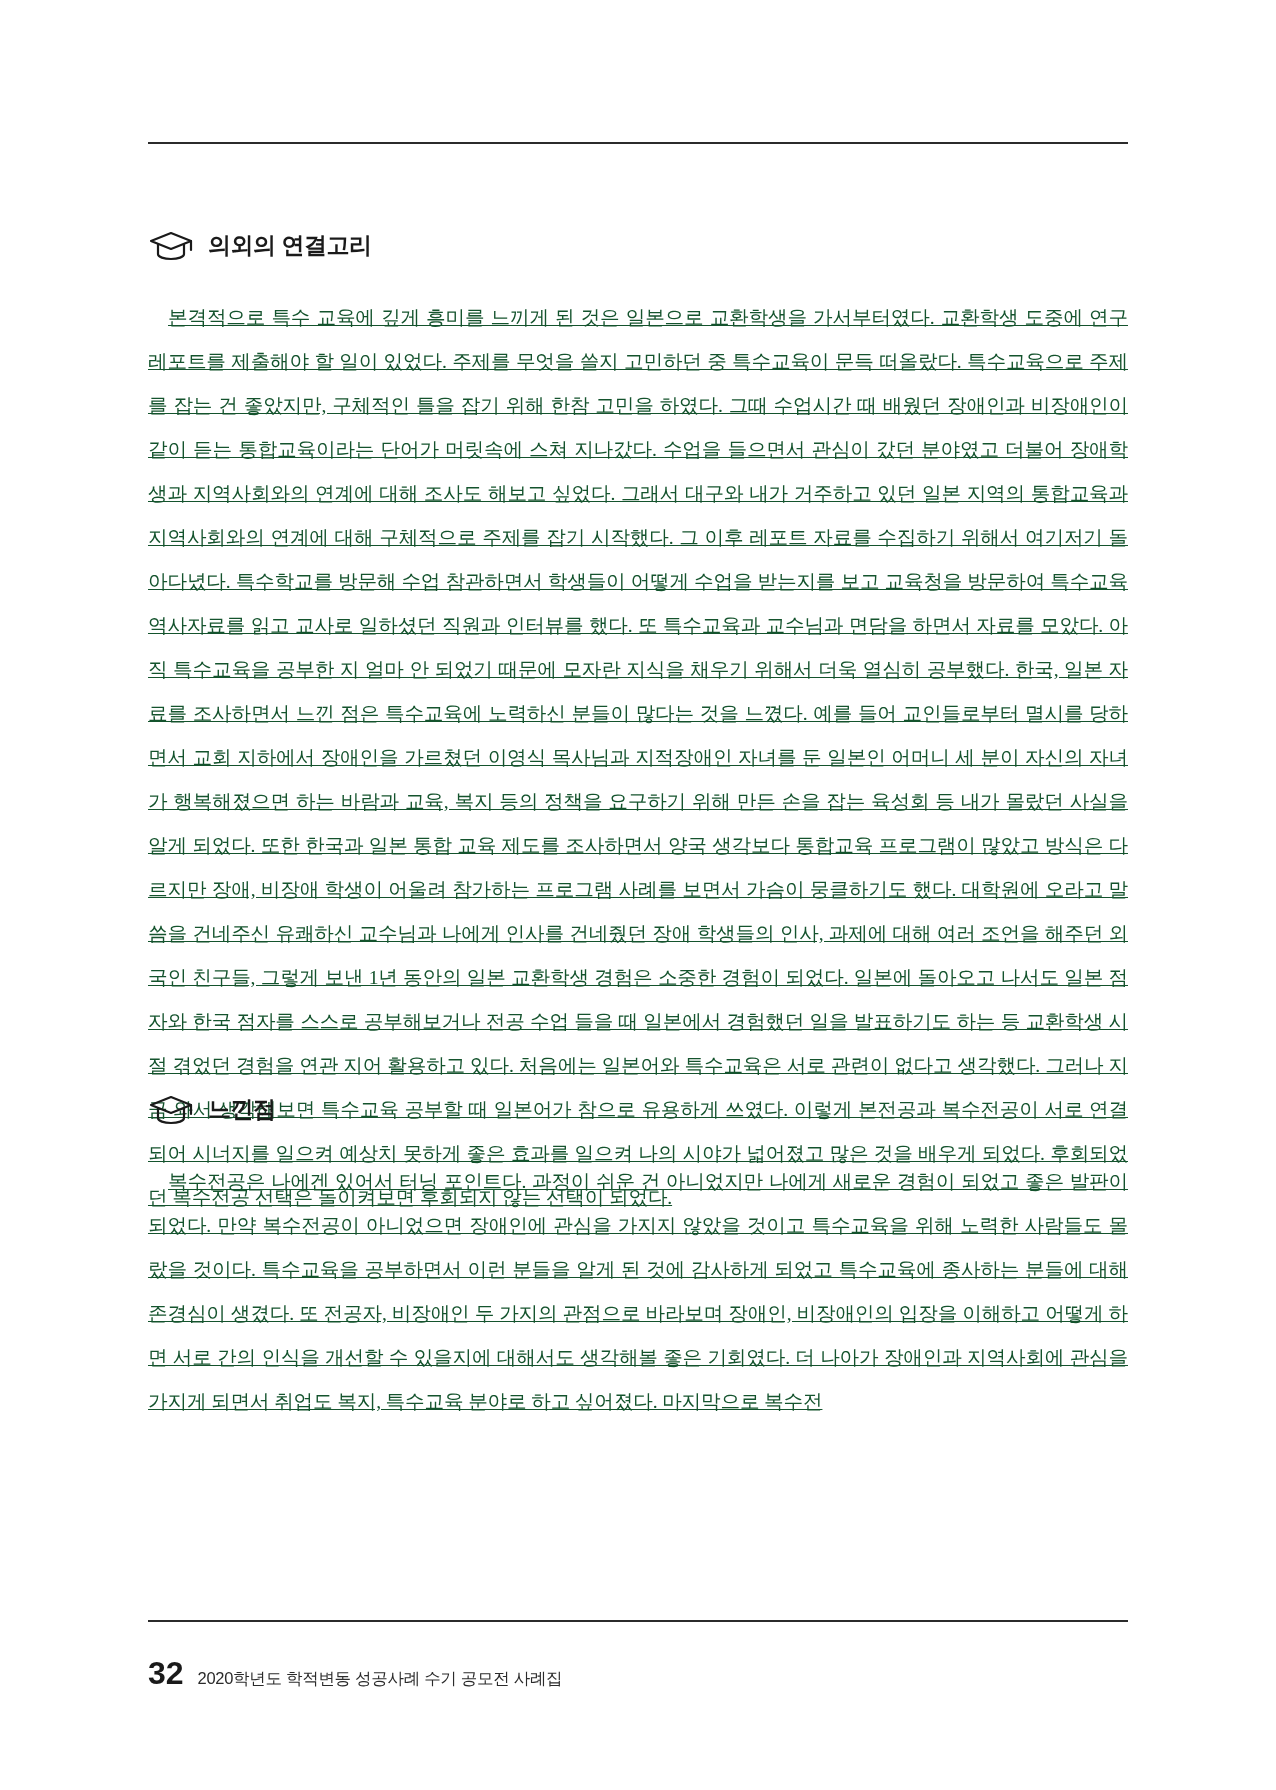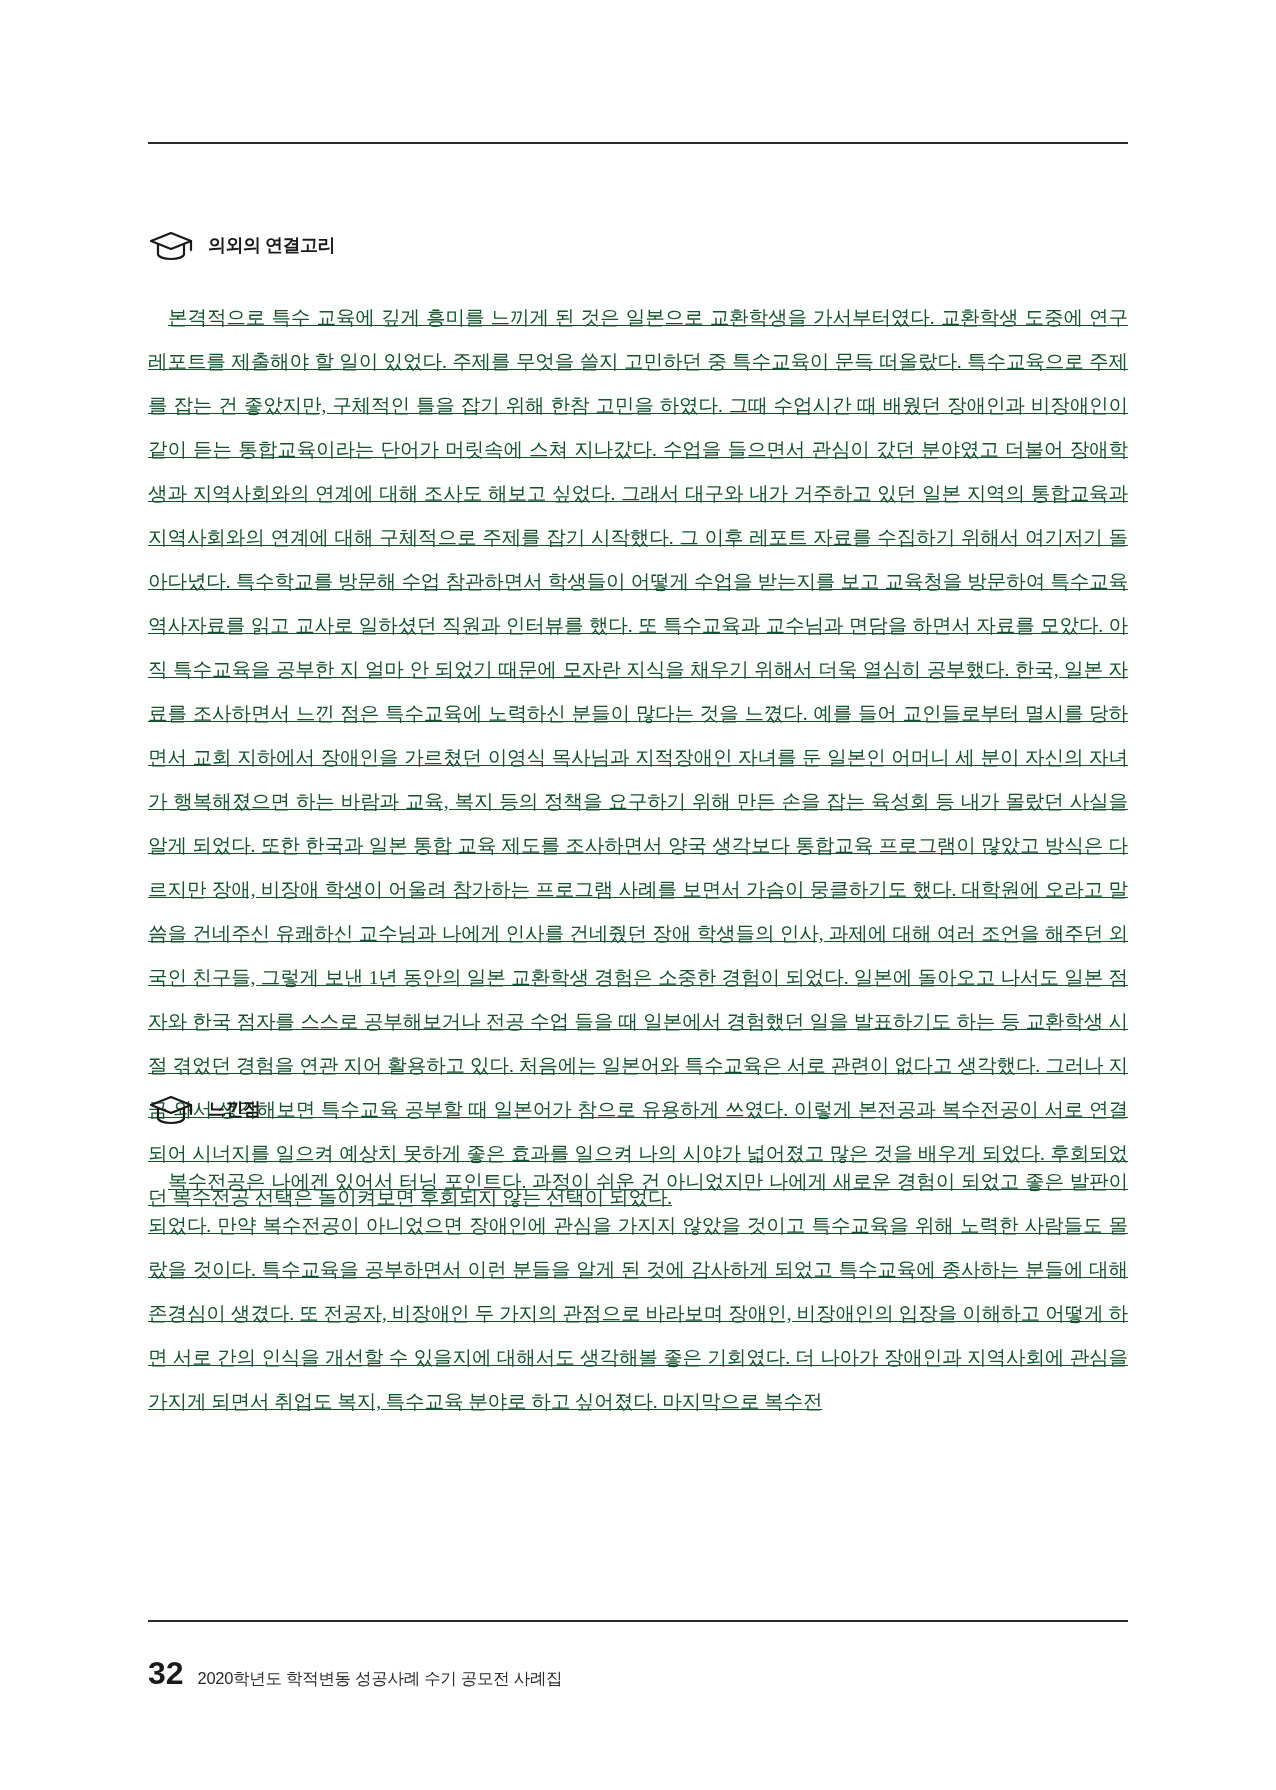--- a/index.html
+++ b/index.html
@@ -48,21 +48,21 @@
     margin-bottom: 34px;
   }
   .cap-icon {
     width: 46px;
     height: 34px;
     display: block;
     flex: 0 0 auto;
   }
   .section-title {
     font-family: "Liberation Sans", "DejaVu Sans", sans-serif;
-    font-size: 18px;
+    font-size: 23px;
     font-weight: 700;
     letter-spacing: -0.5px;
     color: #1a1a1a;
     line-height: 1;
   }
 
   .body-text {
     font-size: 19.6px;
     line-height: 44px;
     text-align: justify;

